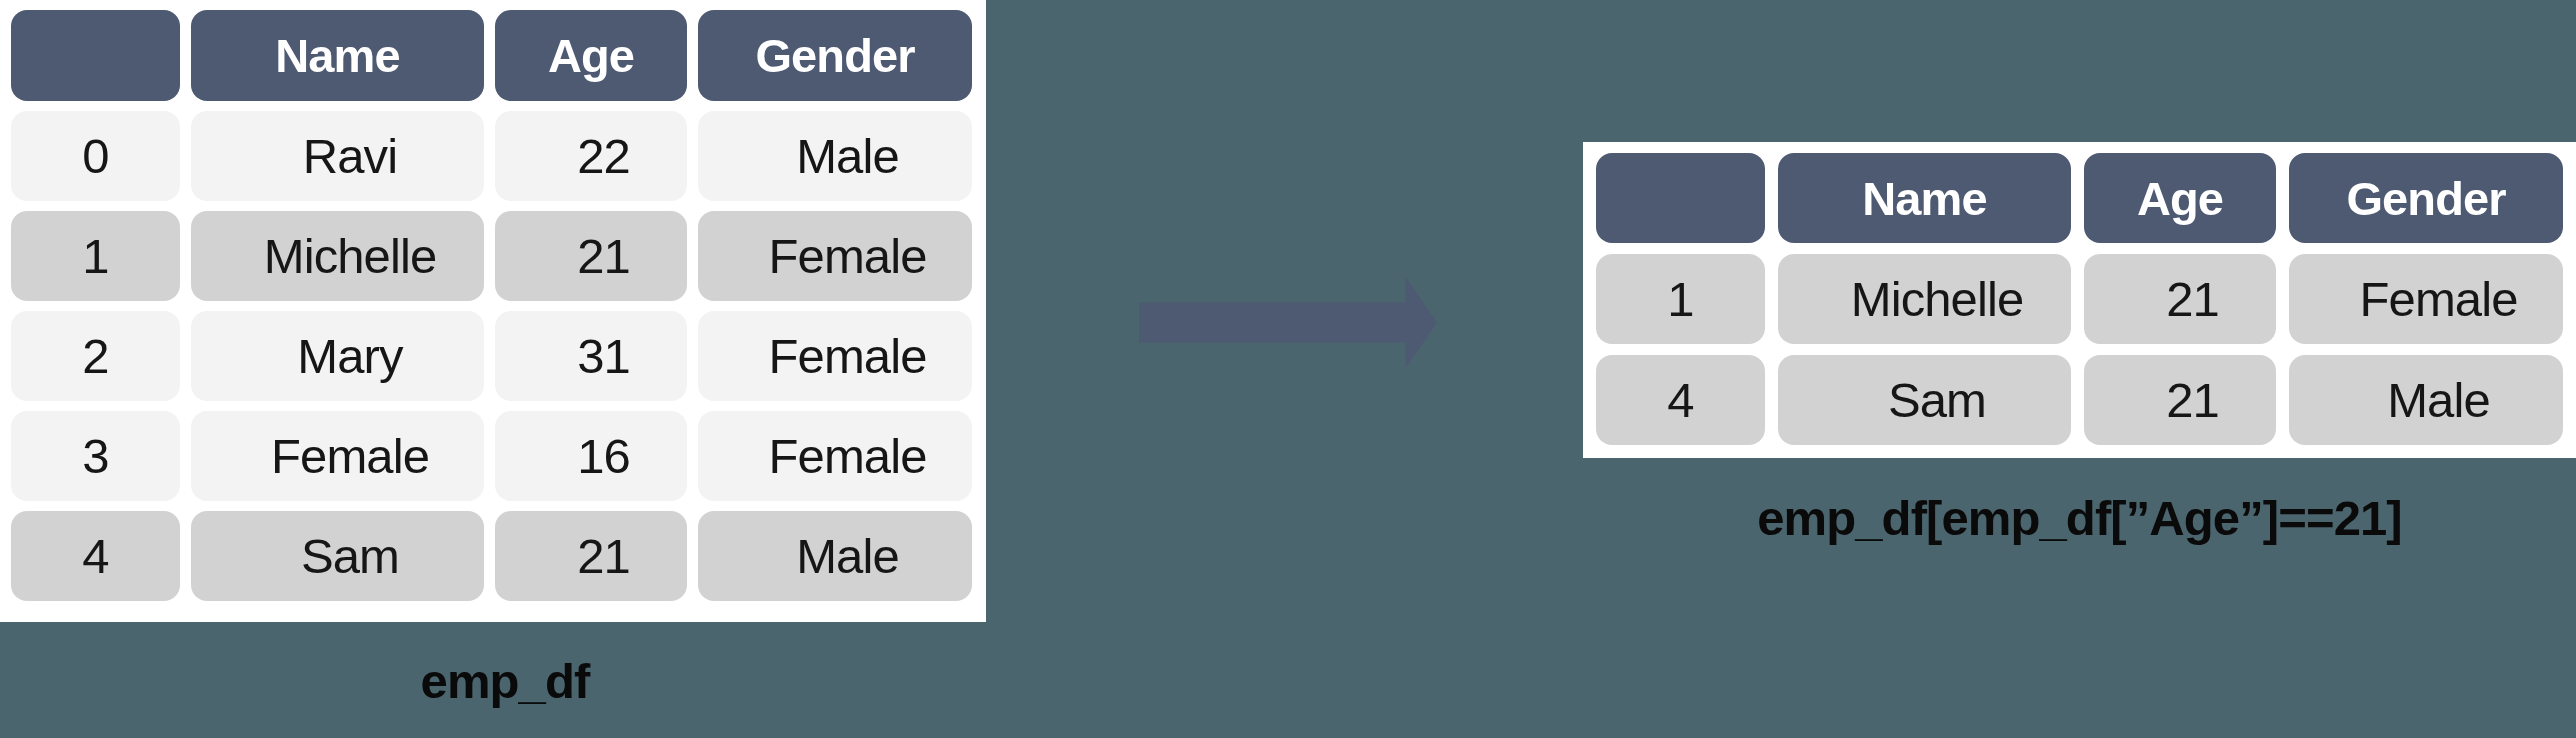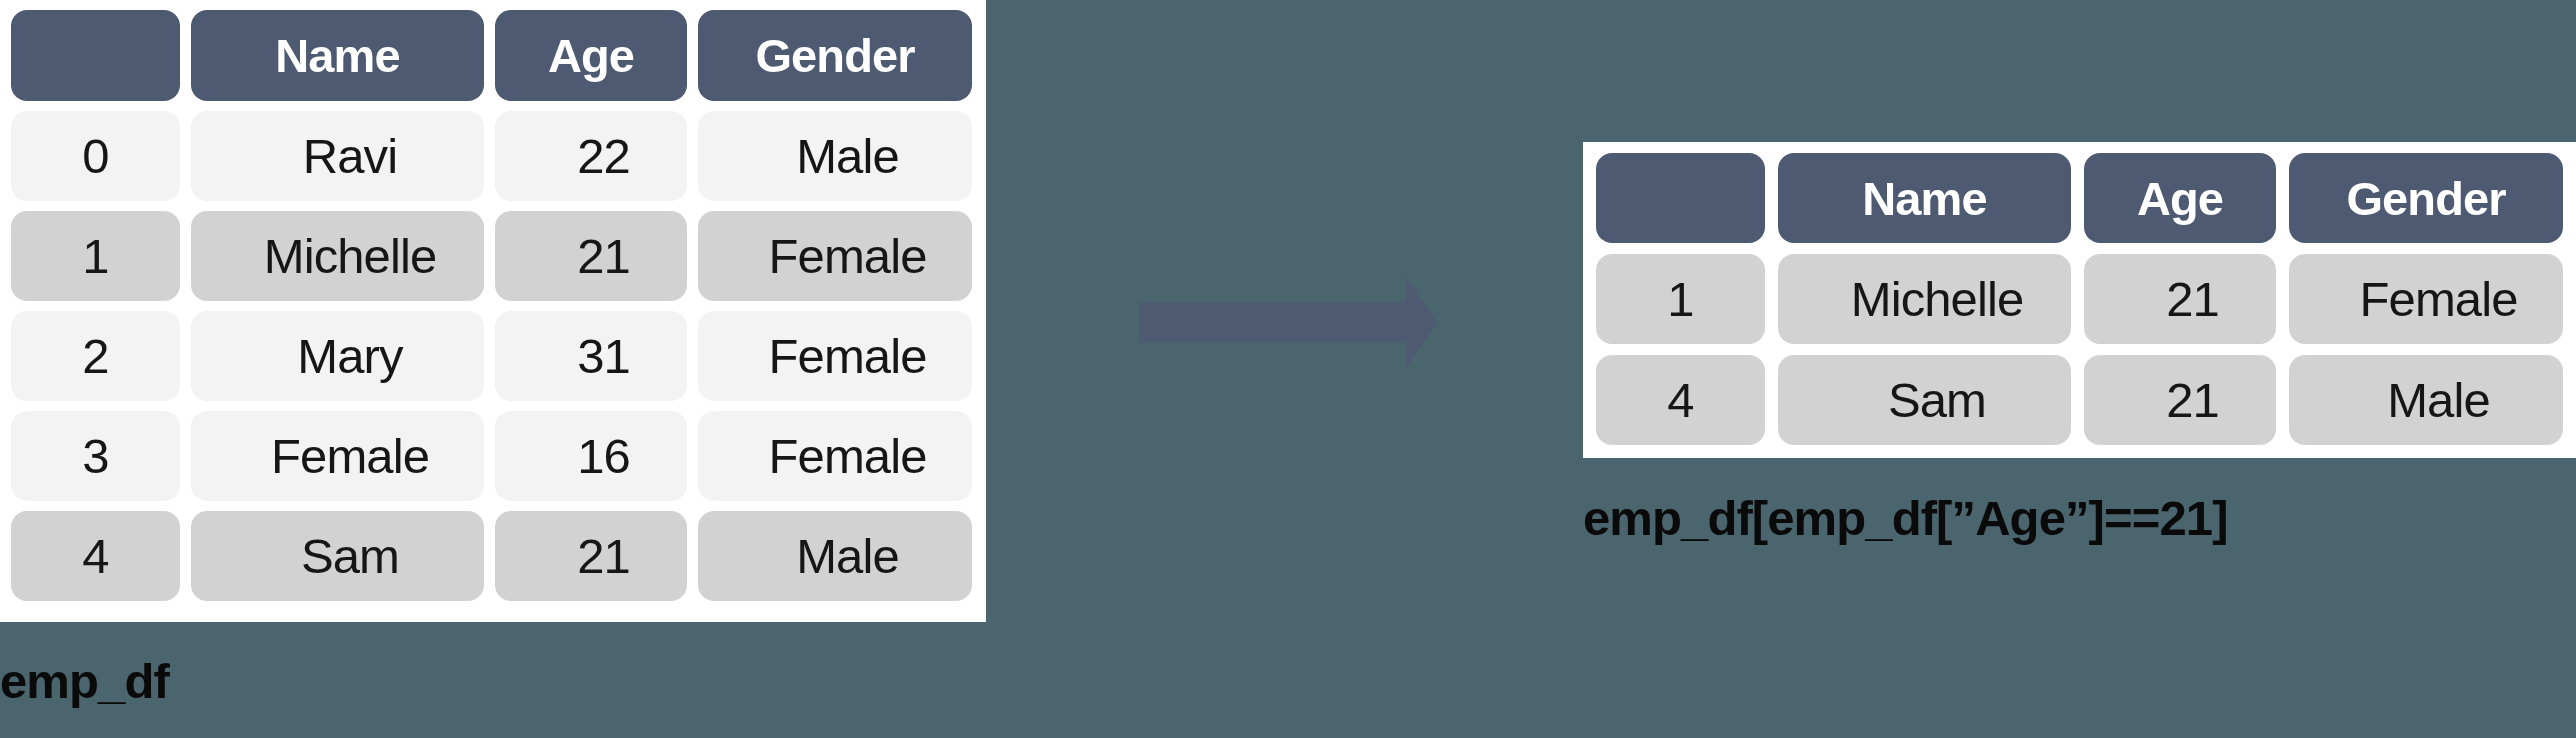--- a/index.html
+++ b/index.html
@@ -69,25 +69,25 @@
     padding-left: 0;
   }
   tr.norm td { background: var(--row-light, #F3F3F3); }
   tr.hl td   { background: var(--row-highlight, #D2D2D2); }
   .caption {
     position: absolute;
     font-weight: 700;
     font-size: 49px;
     letter-spacing: -0.9px;
     color: var(--caption-text, #0A0A0A);
-    text-align: left;
+    text-align: center;
     line-height: 1;
   }
   .caption-left {
-    left: 0;
+    left: 12px;
     top: 657px;
     width: 986px;
   }
   .caption-right {
     left: 1583px;
     top: 494px;
     width: 993px;
   }
   .arrow {
     position: absolute;

